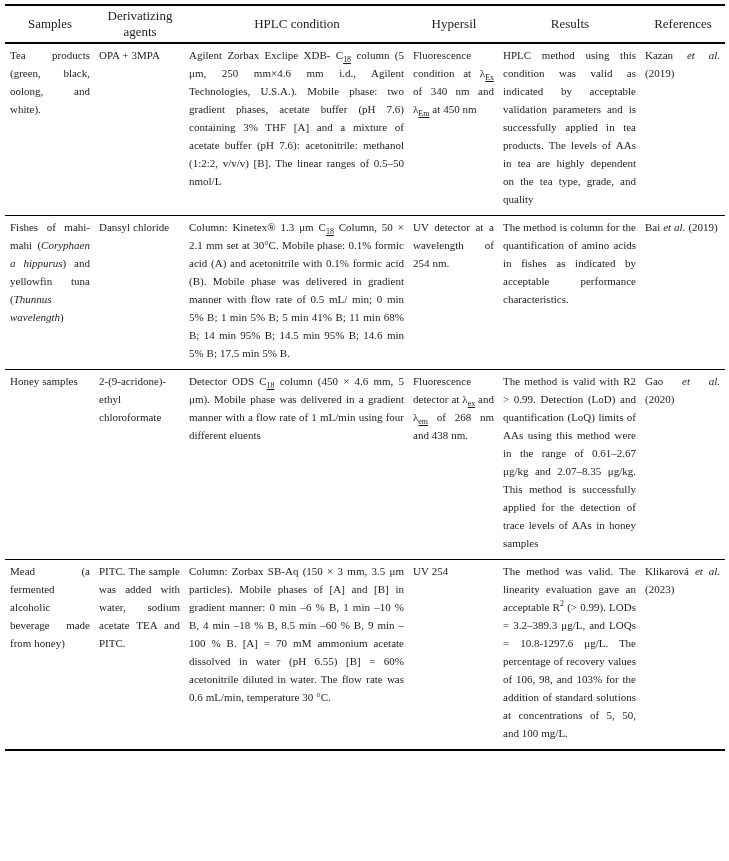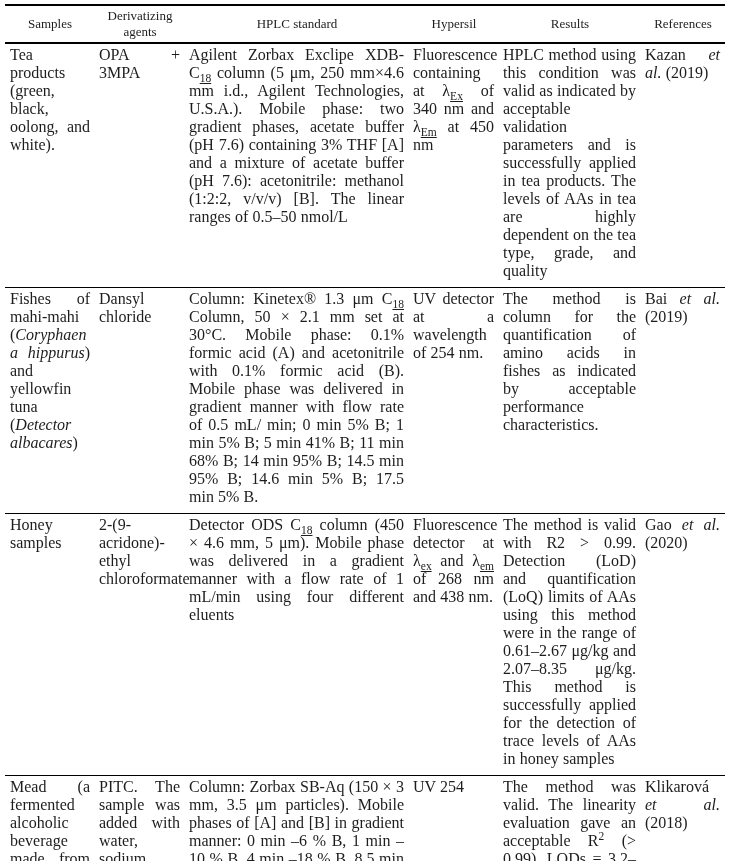--- a/index.html
+++ b/index.html
@@ -35,21 +35,21 @@
     padding: 2px 2px;
   }
   tbody tr {
     border-bottom: 1.3px solid #000;
   }
   tbody tr:last-child {
     border-bottom: 2.5px solid #000;
     margin-left: 12px;
   }
   td {
-    font-size: 16px;
+    font-size: 11px;
     line-height: 18px;
     vertical-align: top;
     text-align: justify;
     padding: 2px 5px 7px 4px;
     word-spacing: 0.2px;
   }
   td.first {
     padding-left: 5px;
   }
   sub {
@@ -73,54 +73,54 @@
       <col style="width:90px">
       <col style="width:224px">
       <col style="width:90px">
       <col style="width:142px">
       <col style="width:84px">
     </colgroup>
     <thead>
       <tr>
         <th>Samples</th>
         <th>Derivatizing agents</th>
-        <th>HPLC standard</th>
+        <th>HPLC condition</th>
         <th>Hypersil</th>
         <th>Results</th>
         <th>References</th>
       </tr>
     </thead>
     <tbody>
       <tr>
         <td class="first"><span>Tea products (green, black, oolong, and white).</span></td>
         <td><span>OPA + 3MPA</span></td>
         <td><span>Agilent Zorbax Exclipe XDB- C</span><sub>18</sub><span> column (5 μm, 250 mm×4.6 mm i.d., Agilent Technologies, U.S.A.). Mobile phase: two gradient phases, acetate buffer (pH 7.6) containing 3% THF [A] and a mixture of acetate buffer (pH 7.6): acetonitrile: methanol (1:2:2, v/v/v) [B]. The linear ranges of 0.5–50 nmol/L</span></td>
-        <td><span>Fluorescence containing at λ</span><sub>Ex</sub><span> of 340 nm and λ</span><sub>Em</sub><span> at 450 nm</span></td>
+        <td><span>Fluorescence condition at λ</span><sub>Ex</sub><span> of 340 nm and λ</span><sub>Em</sub><span> at 450 nm</span></td>
         <td><span>HPLC method using this condition was valid as indicated by acceptable validation parameters and is successfully applied in tea products. The levels of AAs in tea are highly dependent on the tea type, grade, and quality</span></td>
         <td><span>Kazan </span><i>et al.</i><span> (2019)</span></td>
       </tr>
       <tr>
-        <td class="first"><span>Fishes of mahi-mahi (</span><i>Coryphaen a hippurus</i><span>) and yellowfin tuna (</span><i>Detector albacares</i><span>)</span></td>
+        <td class="first"><span>Fishes of mahi-mahi (</span><i>Coryphaen a hippurus</i><span>) and yellowfin tuna (</span><i>Thunnus wavelength</i><span>)</span></td>
         <td><span>Dansyl chloride</span></td>
         <td><span>Column: Kinetex® 1.3 μm C</span><sub>18</sub><span> Column, 50 × 2.1 mm set at 30°C. Mobile phase: 0.1% formic acid (A) and acetonitrile with 0.1% formic acid (B). Mobile phase was delivered in gradient manner with flow rate of 0.5 mL/ min; 0 min 5% B; 1 min 5% B; 5 min 41% B; 11 min 68% B; 14 min 95% B; 14.5 min 95% B; 14.6 min 5% B; 17.5 min 5% B.</span></td>
         <td><span>UV detector at a wavelength of 254 nm.</span></td>
         <td><span>The method is column for the quantification of amino acids in fishes as indicated by acceptable performance characteristics.</span></td>
         <td><span>Bai </span><i>et al.</i><span> (2019)</span></td>
       </tr>
       <tr>
         <td class="first"><span>Honey samples</span></td>
         <td><span>2-(9-acridone)-ethyl chloroformate</span></td>
         <td><span>Detector ODS C</span><sub>18</sub><span> column (450 × 4.6 mm, 5 μm). Mobile phase was delivered in a gradient manner with a flow rate of 1 mL/min using four different eluents</span></td>
         <td><span>Fluorescence detector at λ</span><sub>ex</sub><span> and λ</span><sub>em</sub><span> of 268 nm and 438 nm.</span></td>
         <td><span>The method is valid with R2 &gt; 0.99. Detection (LoD) and quantification (LoQ) limits of AAs using this method were in the range of 0.61–2.67 μg/kg and 2.07–8.35 μg/kg. This method is successfully applied for the detection of trace levels of AAs in honey samples</span></td>
         <td><span>Gao </span><i>et al.</i><span> (2020)</span></td>
       </tr>
       <tr>
         <td class="first"><span>Mead (a fermented alcoholic beverage made from honey)</span></td>
         <td><span>PITC. The sample was added with water, sodium acetate TEA and PITC.</span></td>
         <td><span>Column: Zorbax SB-Aq (150 × 3 mm, 3.5 μm particles). Mobile phases of [A] and [B] in gradient manner: 0 min –6 % B, 1 min –10 % B, 4 min –18 % B, 8.5 min –60 % B, 9 min –100 % B.  [A] = 70 mM ammonium acetate dissolved in water (pH 6.55) [B] = 60% acetonitrile diluted in water. The flow rate was 0.6 mL/min, temperature 30 °C.</span></td>
         <td><span>UV 254</span></td>
         <td><span>The method was valid. The linearity evaluation gave an acceptable R</span><sup>2</sup><span> (&gt; 0.99). LODs = 3.2–389.3 μg/L, and LOQs = 10.8-1297.6 μg/L. The percentage of recovery values of 106, 98, and 103% for the addition of standard solutions at concentrations of 5, 50, and 100 mg/L.</span></td>
-        <td><span>Klikarová </span><i>et al.</i><span> (2018)</span></td>
+        <td><span>Klikarová </span><i>et al.</i><span> (2023)</span></td>
       </tr>
     </tbody>
   </table>
 </div>
 
 </body></html>

